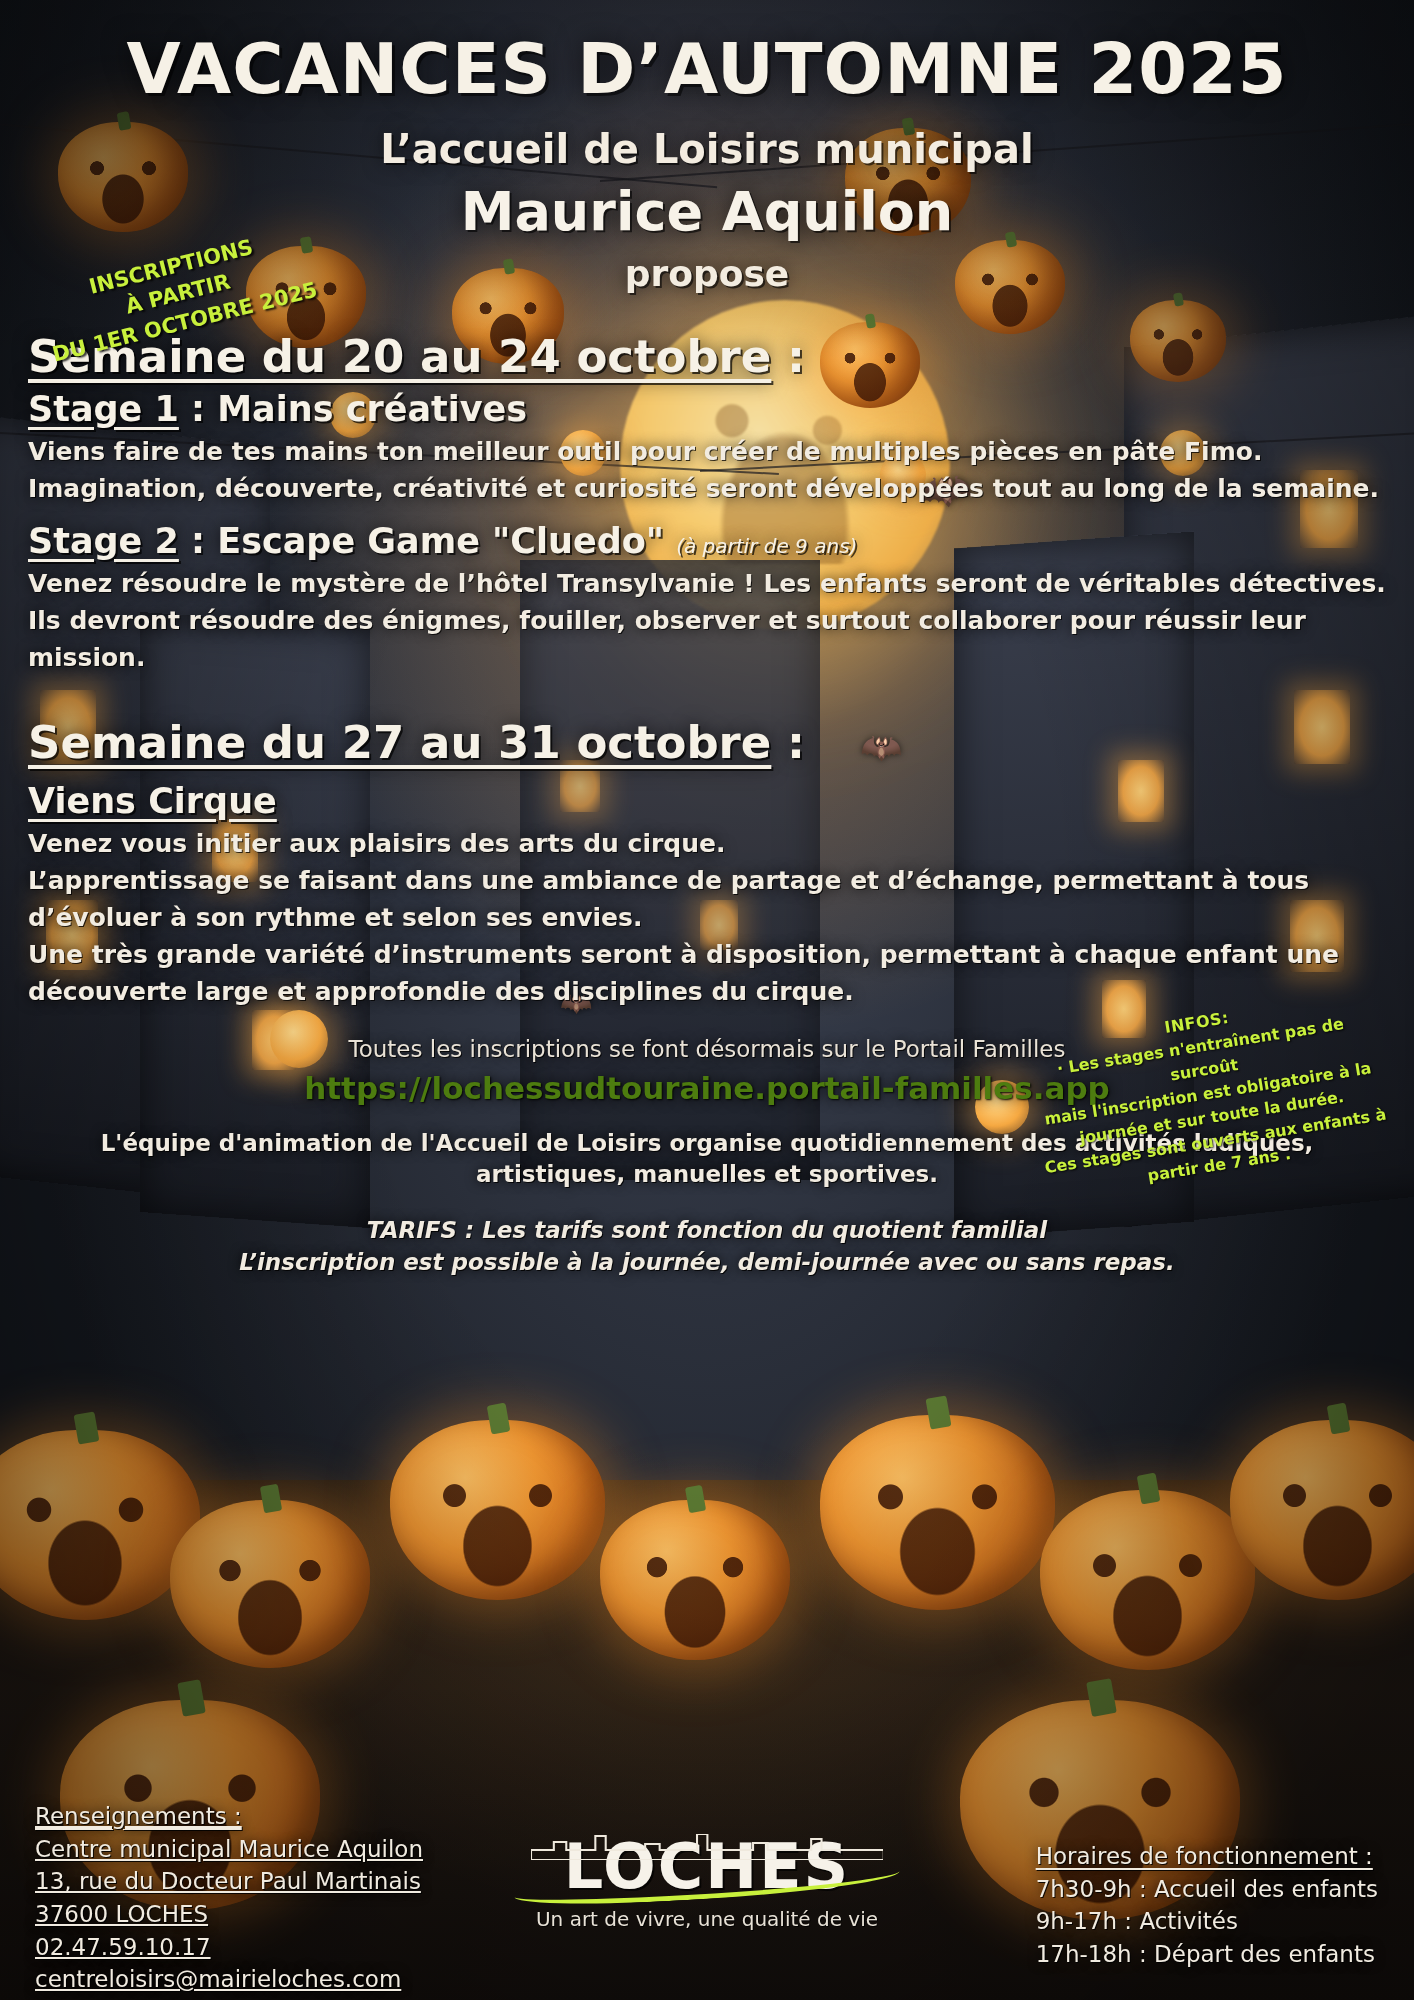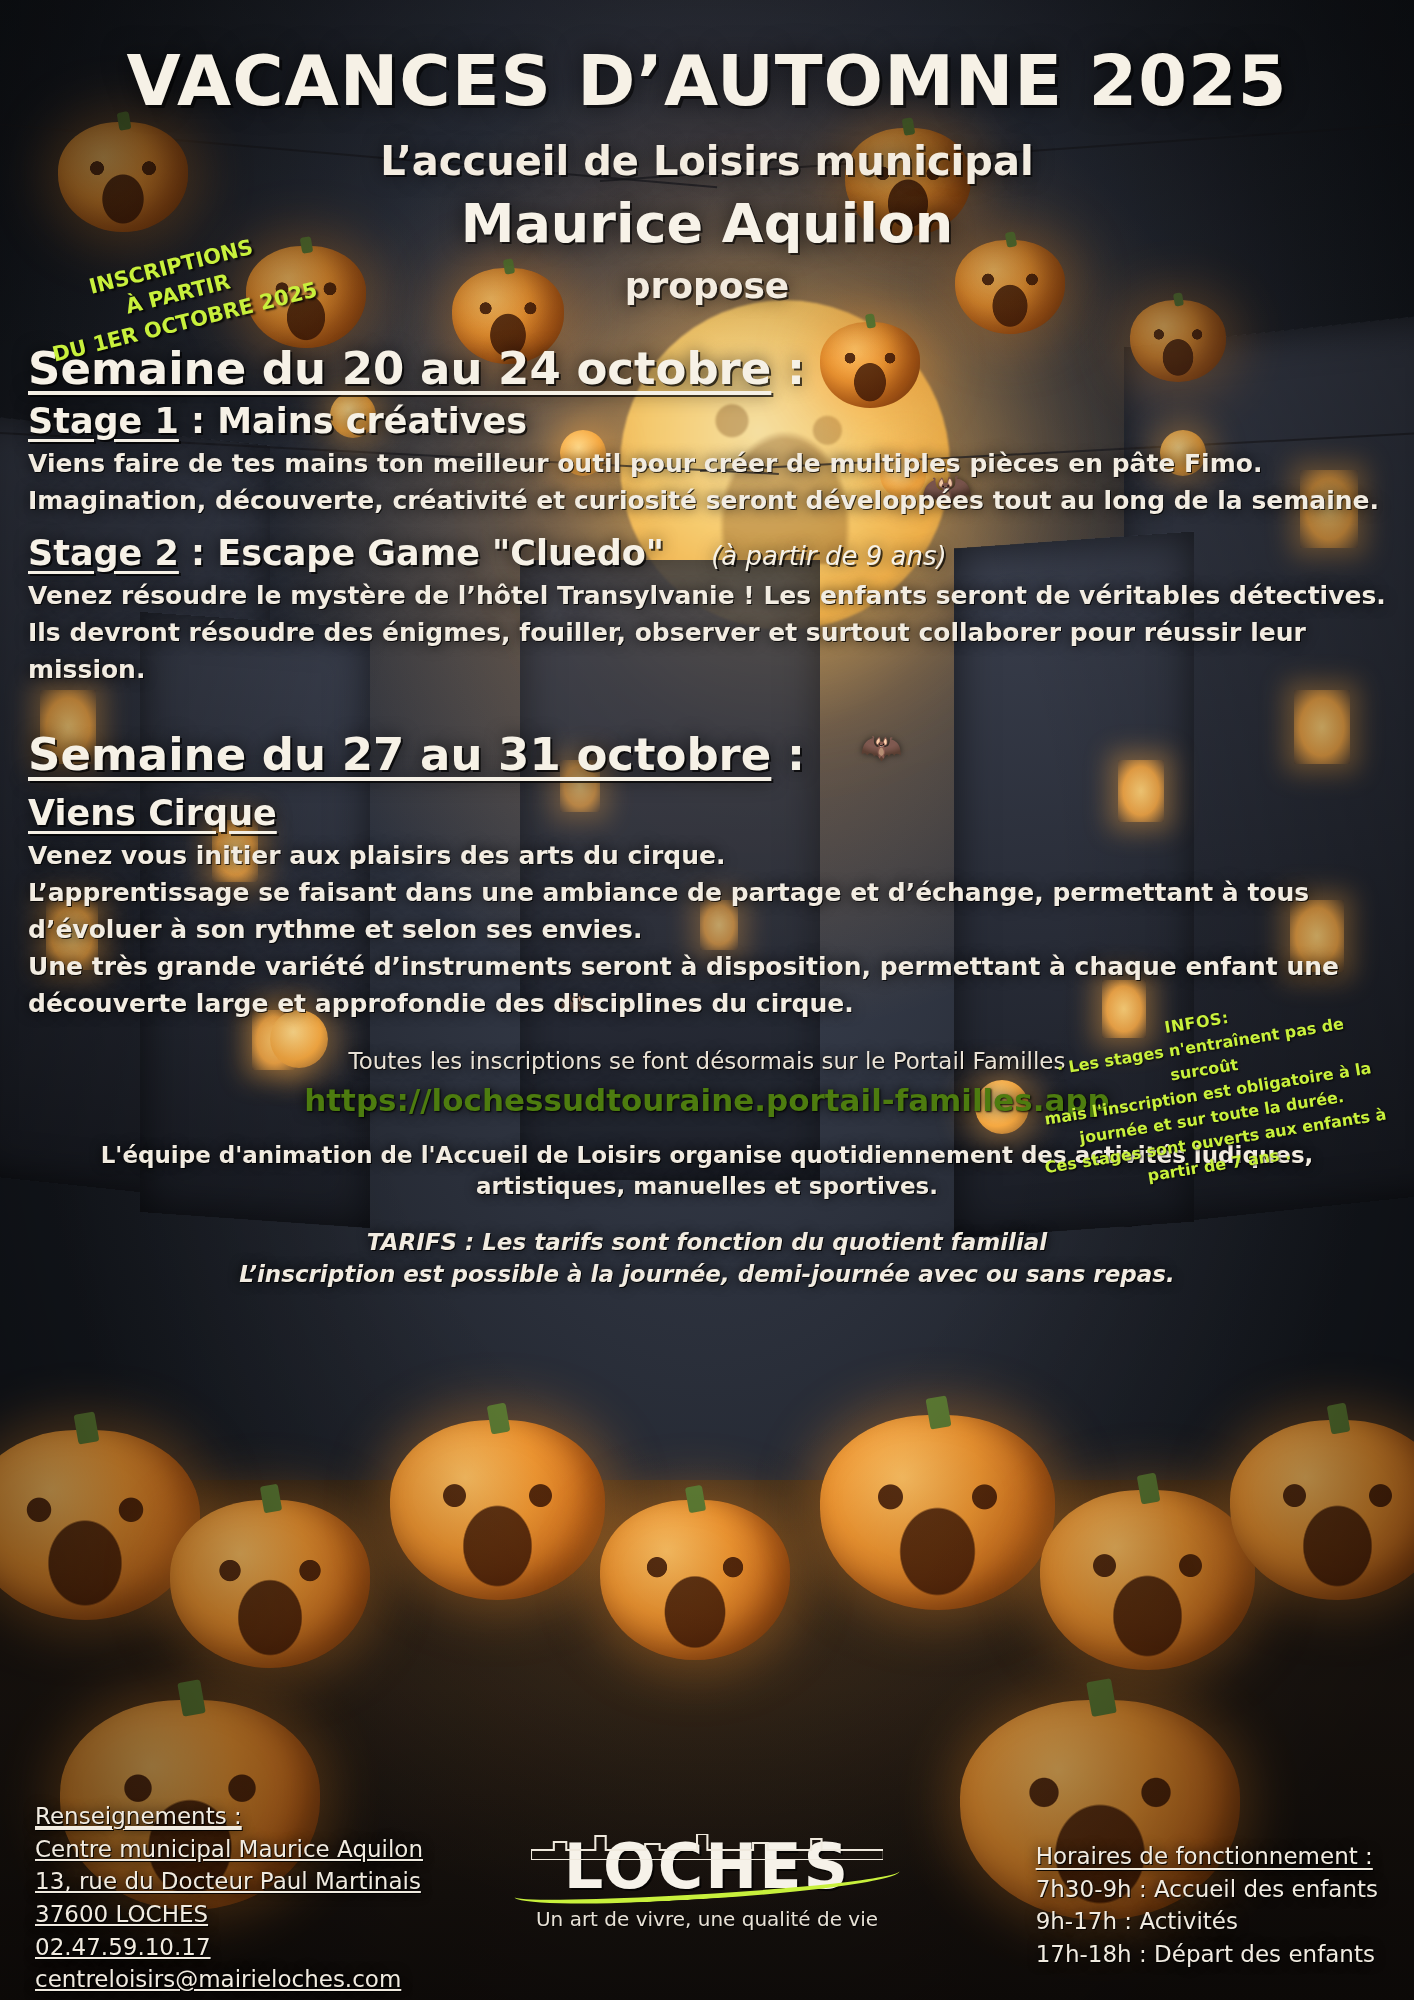--- a/index.html
+++ b/index.html
@@ -126,21 +126,21 @@
     background:
       radial-gradient(ellipse at 50% 45%, rgba(0,0,0,0) 35%, rgba(0,0,0,0.45) 85%),
       linear-gradient(180deg, rgba(10,12,16,0.35) 0%, rgba(10,12,16,0.0) 18%);
     pointer-events: none;
   }
 
   
   .content {
     position: absolute;
     inset: 0;
-    padding: 12px 18px;
+    padding: 0 18px;
   }
 
   .title {
     margin-top: 28px;
     text-align: center;
     font-family: "DejaVu Sans", sans-serif;
     font-weight: 700;
     font-size: 70px;
     letter-spacing: 1px;
     color: #f6f1e6;
@@ -194,24 +194,23 @@
 
   .stage-head {
     margin: 6px 10px 0 10px;
     font-size: 35px;
     font-weight: 700;
     color: #f6f1e6;
     text-shadow: 2px 2px 0 rgba(0,0,0,0.7), 0 0 16px rgba(0,0,0,0.7);
   }
   .stage-head .u { text-decoration: underline; text-underline-offset: 6px; }
   .stage-head .age {
-    font-size: 26px;
+    font-size: 20px;
     font-style: italic;
     font-weight: 400;
-    margin-left: 35px;
   }
 
   .para {
     margin: 4px 10px 0 10px;
     font-size: 25px;
     font-weight: 700;
     line-height: 1.48;
     color: #f2ece1;
     text-shadow: 1px 1px 0 rgba(0,0,0,0.75), 0 0 14px rgba(0,0,0,0.8);
   }

